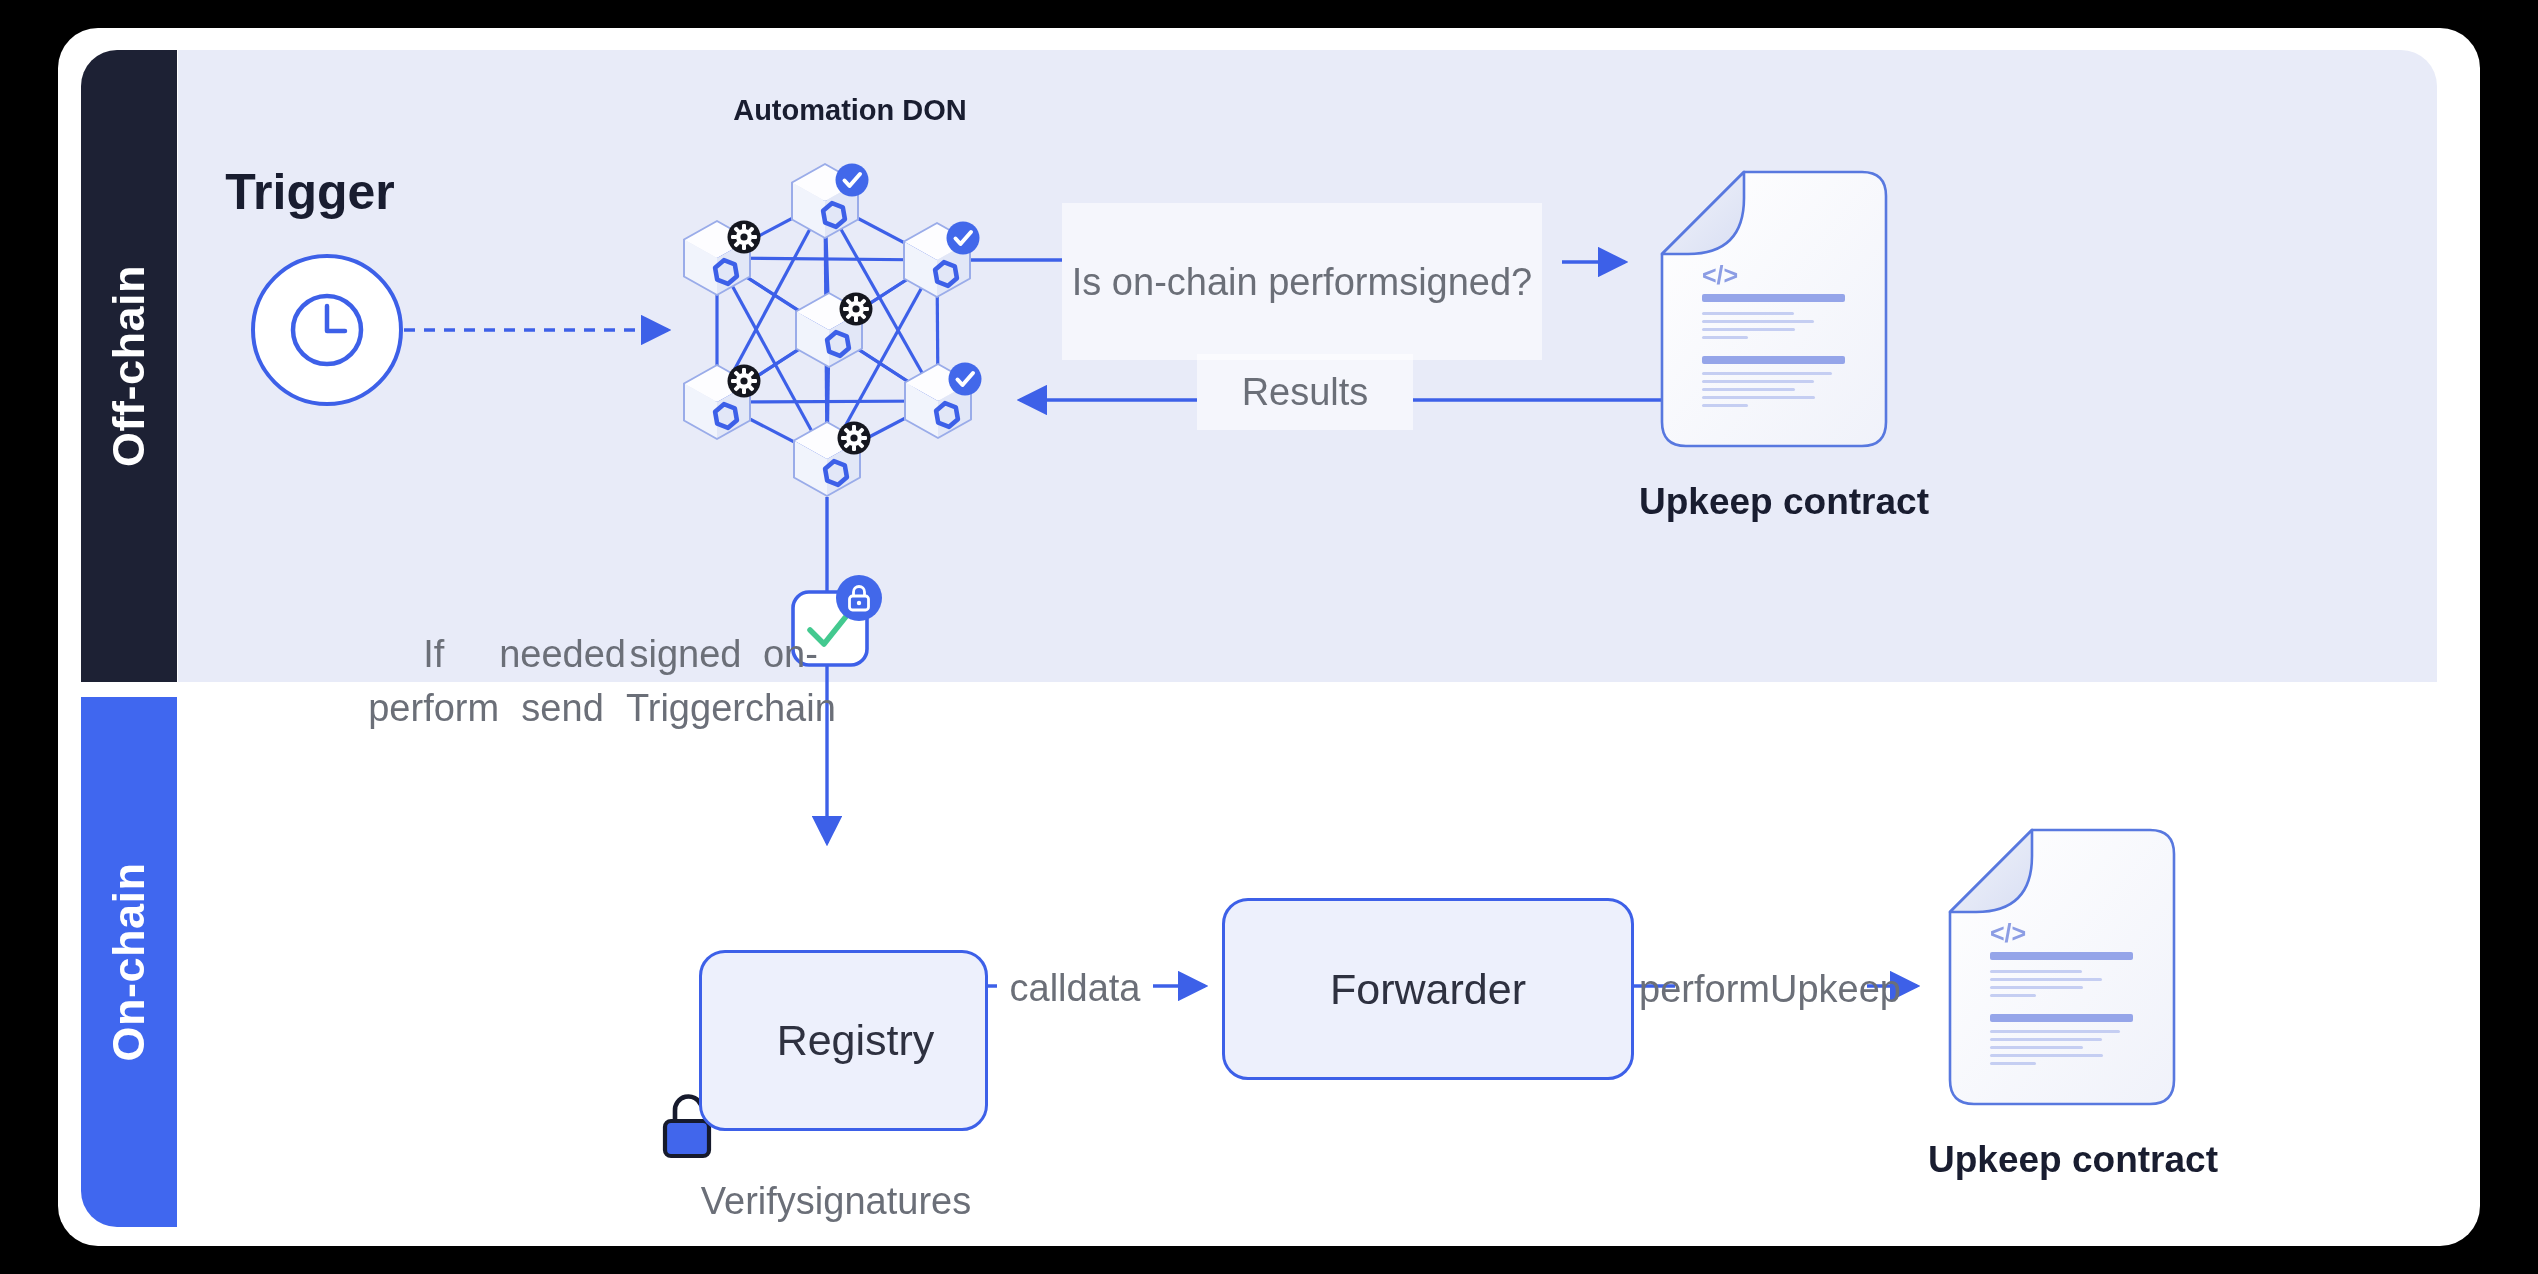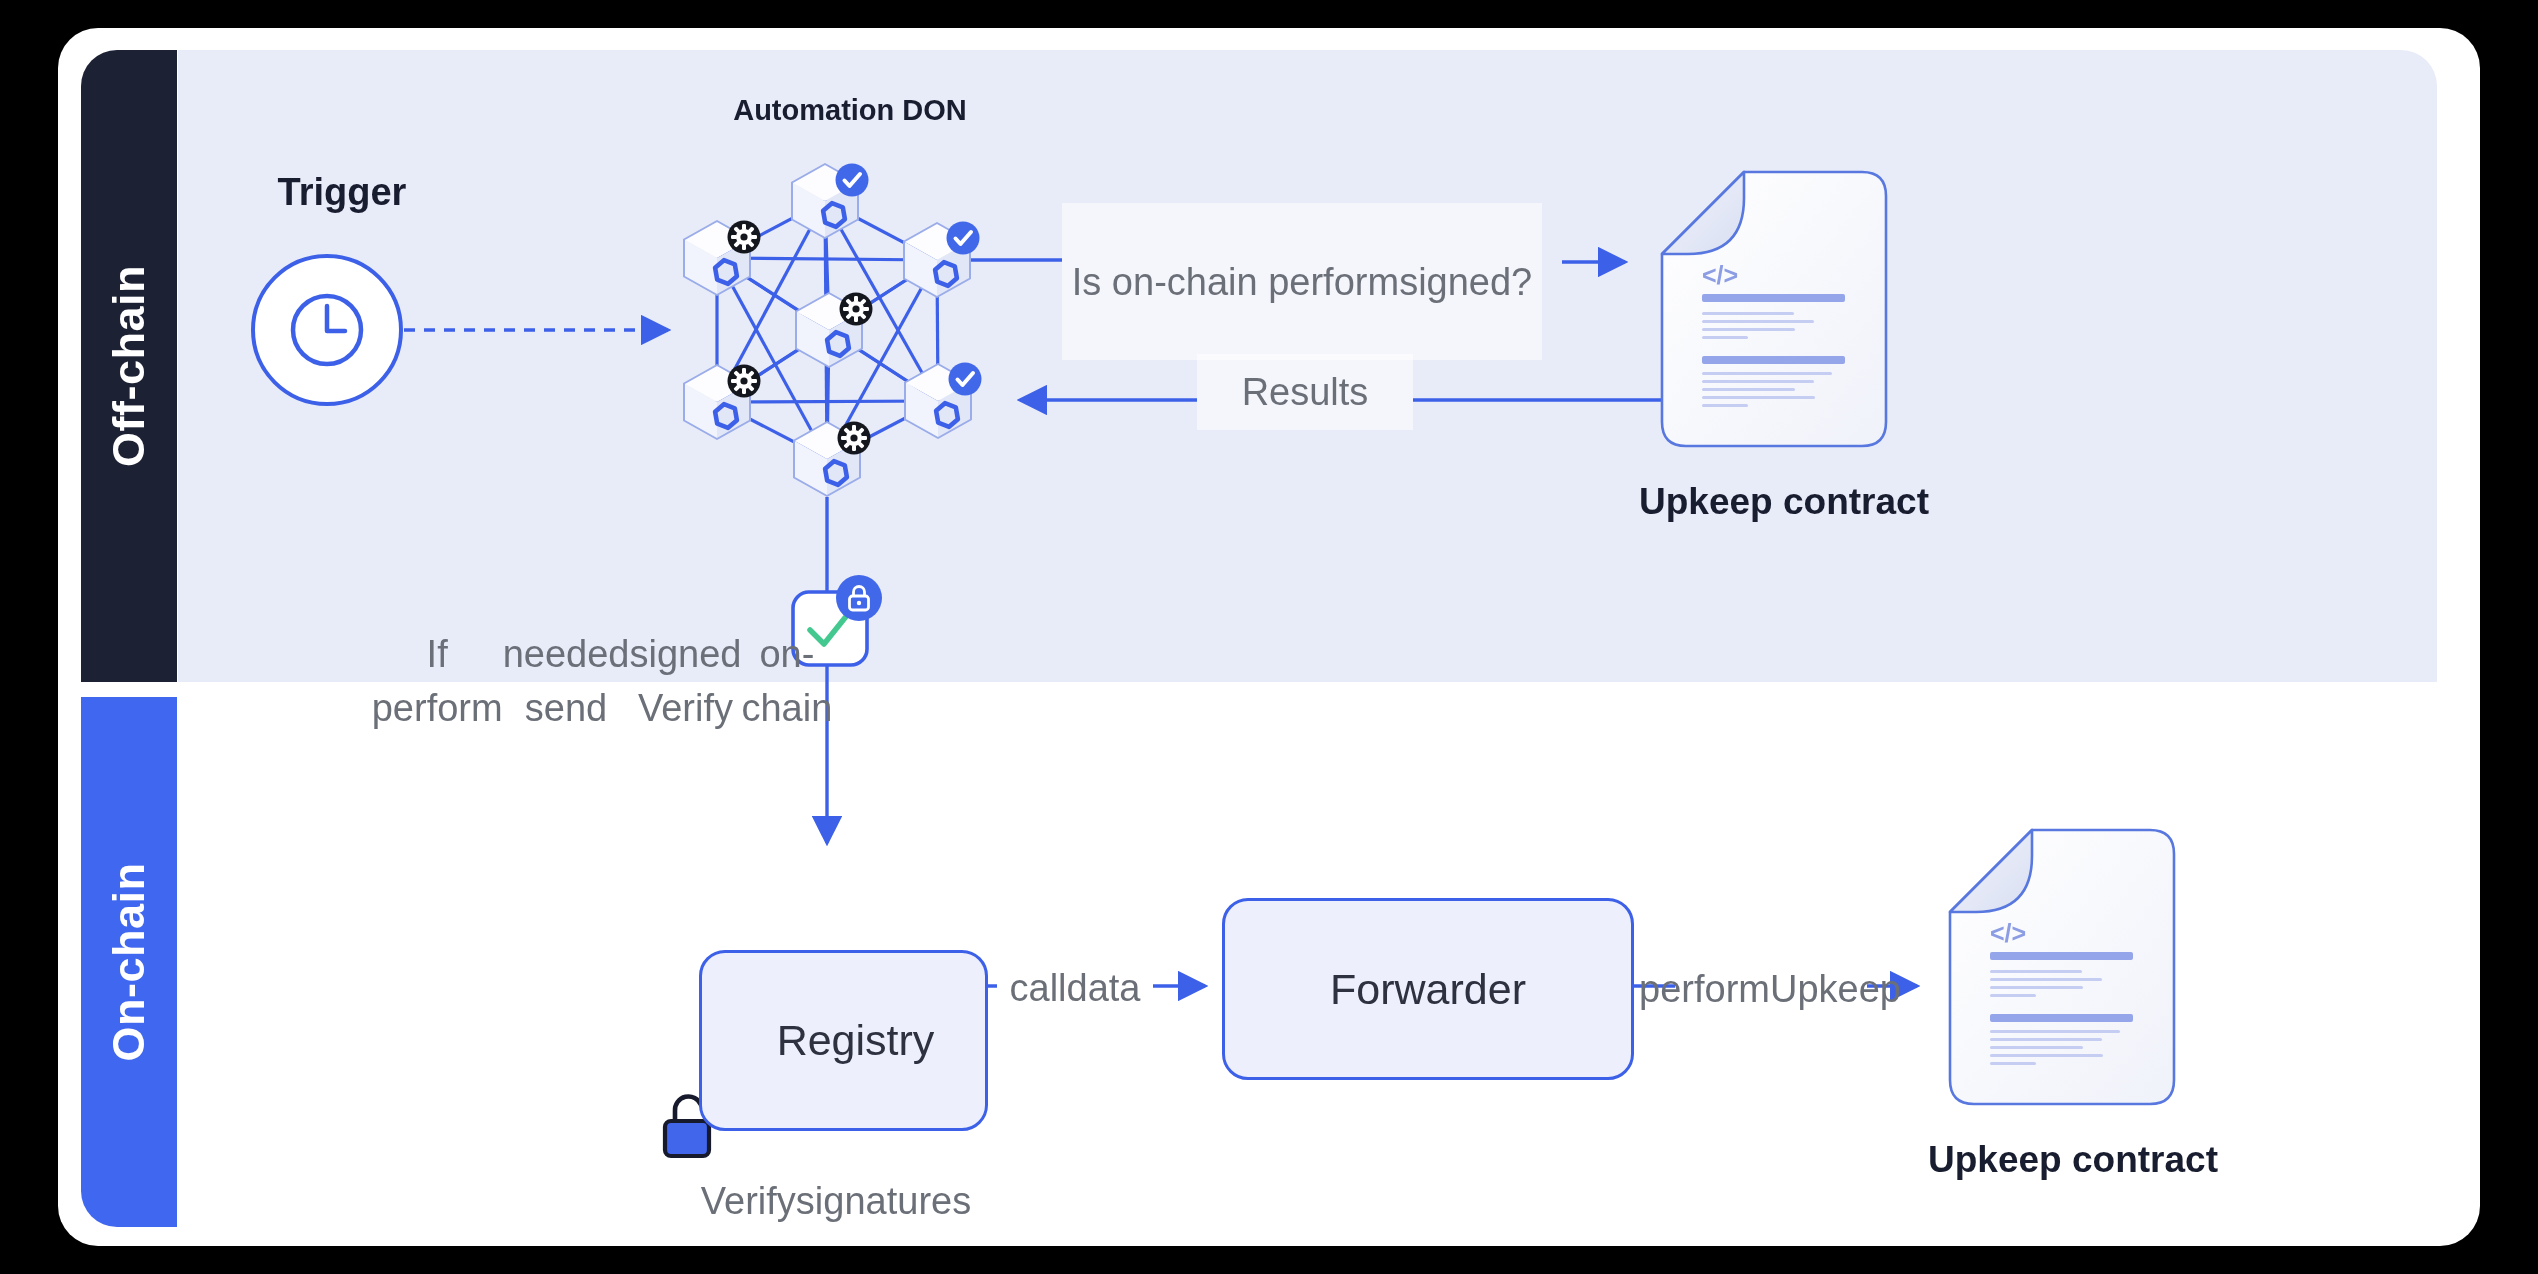--- a/index.html
+++ b/index.html
@@ -202,38 +202,38 @@
       <use href="#docicon"></use>
       <text x="40" y="112" font-size="25" font-weight="700" fill="#8C9DE4" font-family="Liberation Sans, sans-serif">&lt;/&gt;</text>
     </g>
 
     <g>
       <path d="M675,1121 L675,1111 A13.5,13.5 0 0 1 701,1105" fill="none" stroke="#161A2C" stroke-width="4.6" stroke-linecap="round"></path>
       <rect x="665" y="1121" width="44" height="35" rx="6" fill="#4166EC" stroke="#161A2C" stroke-width="4.2"></rect>
     </g>
   </svg>
 
-  <div class="lbl title" style="left:342px;top:192px;font-size:38px;">Trigger</div>
+  <div class="lbl title" style="left:310px;top:192px;font-size:50px;">Trigger</div>
   <div class="lbl title" style="left:850px;top:110px;font-size:29px;">Automation DON</div>
 
   <div class="notebox gray" style="left:1062px;top:203px;width:480px;height:157px;line-height:52px;">
     <div>Is on-chain perform</div>
     <div>signed?</div>
   </div>
 
   <div class="notebox gray" style="left:1197px;top:354px;width:216px;height:76px;">
     <div>Results</div>
   </div>
 
   <div class="lbl title" style="left:1784px;top:502px;font-size:37px;">Upkeep contract</div>
 
   <div class="notebox" style="left:402px;top:573px;width:400px;height:216px;line-height:54px;background:none;">
     <div class="gray">If perform</div>
     <div class="gray">needed send</div>
-    <div class="gray">signed Verify</div>
+    <div class="gray">signed Trigger</div>
     <div class="gray">on-chain</div>
   </div>
 
   <div class="flow-box" style="left:699px;top:950px;width:259px;height:175px;padding-left:24px;">
     <span>Registry</span>
   </div>
 
   <div class="notebox" style="left:1005px;top:930px;width:140px;height:116px;line-height:55px;background:none;align-items:center;">
     <div class="gray">call</div>
     <div class="gray">data</div>

